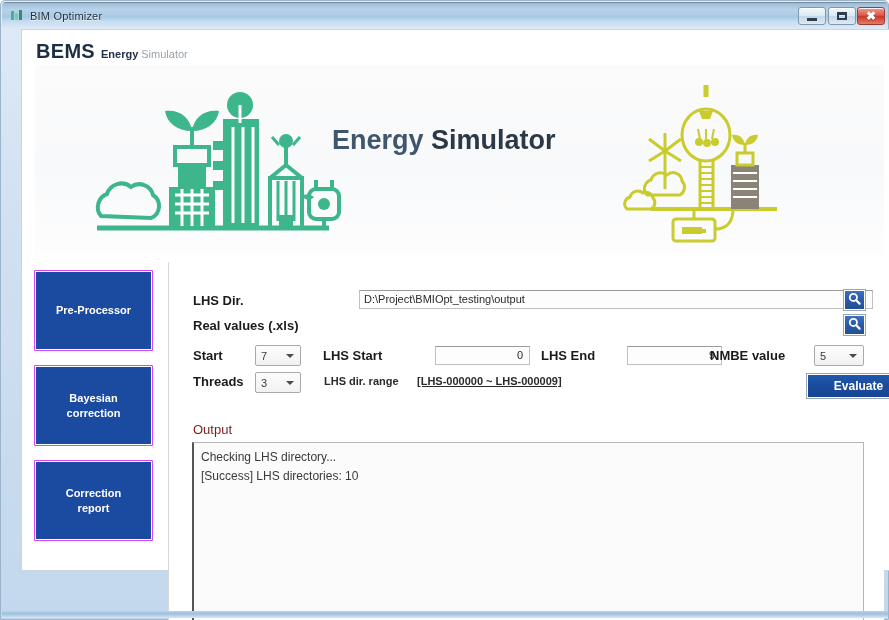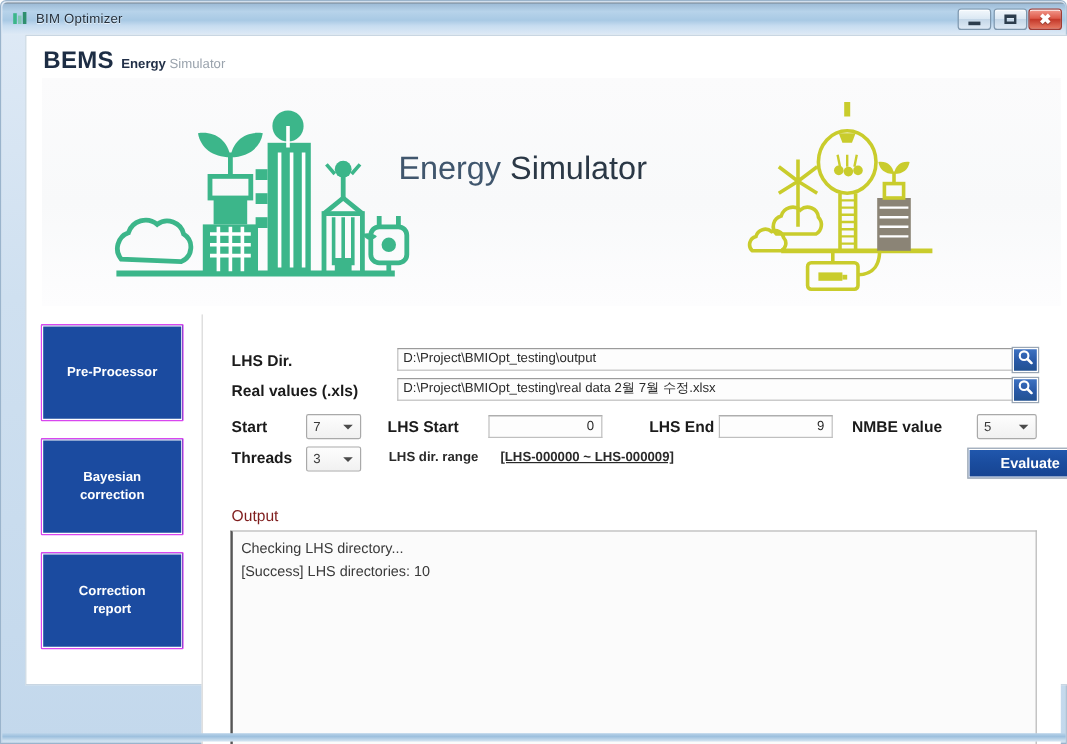--- a/index.html
+++ b/index.html
@@ -88,21 +88,21 @@
 
   
   #banner {
     position: absolute; left: 13px; top: 35px;
     width: 849px; height: 190px;
     background: linear-gradient(180deg,#fbfbfc 0%, #f8f9fa 55%, #fdfdfe 100%);
     overflow: hidden;
   }
   #banner-title {
     position: absolute; left: 297px; top: 60px;
-    font-size: 27px; font-weight: 400;
+    font-size: 27px; font-weight: 700;
     white-space: nowrap;
   }
   #banner-title .t1 { color: #40566d; }
   #banner-title .t2 { color: #2b3846; }
 
   
   .navbtn {
     position: absolute; left: 12px;
     width: 119px; height: 81px;
     background: #1b4ba0;
@@ -140,21 +140,21 @@
   .tinput {
     position: absolute;
     height: 19px;
     background: #fdfdfd;
     border: 1px solid #bfbfbf;
     border-top-color: #9b9b9b;
     font-size: 11px; color: #2b2b2b;
     padding: 0 4px;
     line-height: 17px;
     font-family: "Liberation Sans", sans-serif;
-    white-space: nowrap; overflow: hidden;
+    white-space: nowrap; overflow: hidden; margin-left: 28px;
   }
   .tnum { text-align: right; padding-right: 6px; }
 
   .srchbtn {
     position: absolute;
     width: 23px; height: 22px;
     background: linear-gradient(180deg,#3f74c4 0%, #2a5aa8 50%, #21508f 100%);
     border: 1px solid #9aa6b4;
     box-shadow: 0 0 0 1px #ffffff inset;
     display: flex; align-items: center; justify-content: center;
@@ -403,21 +403,20 @@
       <div class="srchbtn" style="left:674px; top:27px;">
         <span>
           <svg width="13" height="13" viewBox="0 0 13 13">
             <circle cx="5.4" cy="5.4" r="3.6" fill="none" stroke="#ffffff" stroke-width="1.8"></circle>
             <line x1="8.2" y1="8.2" x2="11.6" y2="11.6" stroke="#ffffff" stroke-width="2.2" stroke-linecap="round"></line>
           </svg>
         </span>
       </div>
 
       <div class="flabel" style="left:24px; top:56px;">Real values (.xls)</div>
-      <div class="tinput" style="left:162px; top:53px; width:514px;">D:\Project\BMIOpt_testing\real data 2월 7월 수정.xlsx</div>
       <div class="srchbtn" style="left:674px; top:52px;">
         <span>
           <svg width="13" height="13" viewBox="0 0 13 13">
             <circle cx="5.4" cy="5.4" r="3.6" fill="none" stroke="#ffffff" stroke-width="1.8"></circle>
             <line x1="8.2" y1="8.2" x2="11.6" y2="11.6" stroke="#ffffff" stroke-width="2.2" stroke-linecap="round"></line>
           </svg>
         </span>
       </div>
 
       <div class="flabel" style="left:24px; top:86px;">Start</div>

